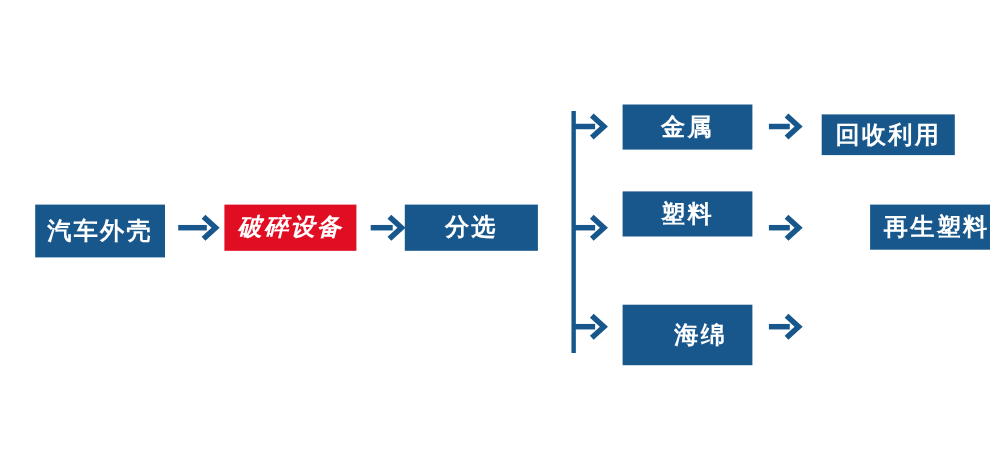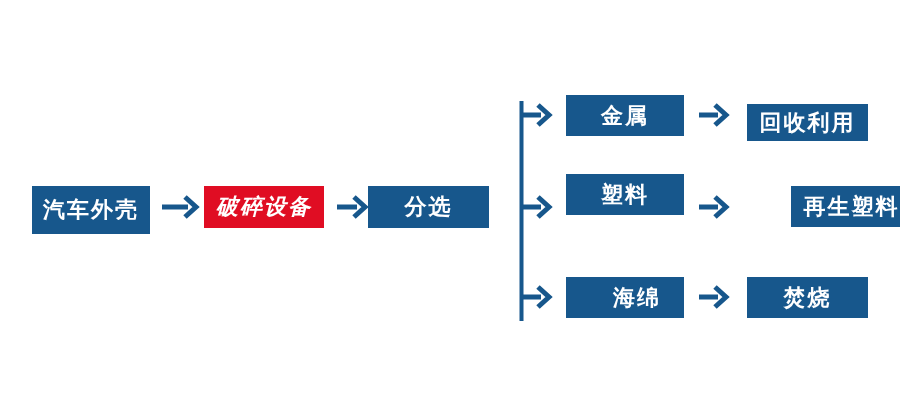--- a/index.html
+++ b/index.html
@@ -49,25 +49,24 @@
 <div class="canvas">
 
   <div class="node blue" style="left:32px; top:186px; width:118px; height:48px;">汽车外壳</div>
 
   <div class="node red" style="left:204px; top:186px; width:120px; height:42px;font-style:italic;">破碎设备</div>
 
   <div class="node blue" style="left:368px; top:186px; width:121px; height:42px;">分选</div>
 
   <div class="node blue" style="left:566px; top:95px; width:118px; height:41px;">金属</div>
   <div class="node blue" style="left:566px; top:174px; width:118px; height:41px;">塑料</div>
-  <div class="node blue" style="left:566px; top:277px; width:118px; height:41px;padding-left:24px;">海绵</div>
+  <div class="node blue" style="left:566px; top:277px; width:118px; height:55px;padding-left:24px;">海绵</div>
 
   <div class="node blue" style="left:747px; top:104px; width:121px; height:37px;">回收利用</div>
   <div class="node blue" style="left:747px; top:186px; width:121px; height:41px;margin-left:44px;">再生塑料</div>
-  <div class="node blue" style="left:747px; top:277px; width:121px; height:41px;">焚烧</div>
 
   <svg class="connectors" viewBox="0 0 900 411">
 
     <line x1="521.5" y1="101" x2="521.5" y2="321" stroke-width="4"></line>
 
     <g>
       <path d="M162 207 L188 207" stroke-width="5"></path>
       <path d="M185 197 L196 207 L185 217" stroke-width="5"></path>
     </g>
 

